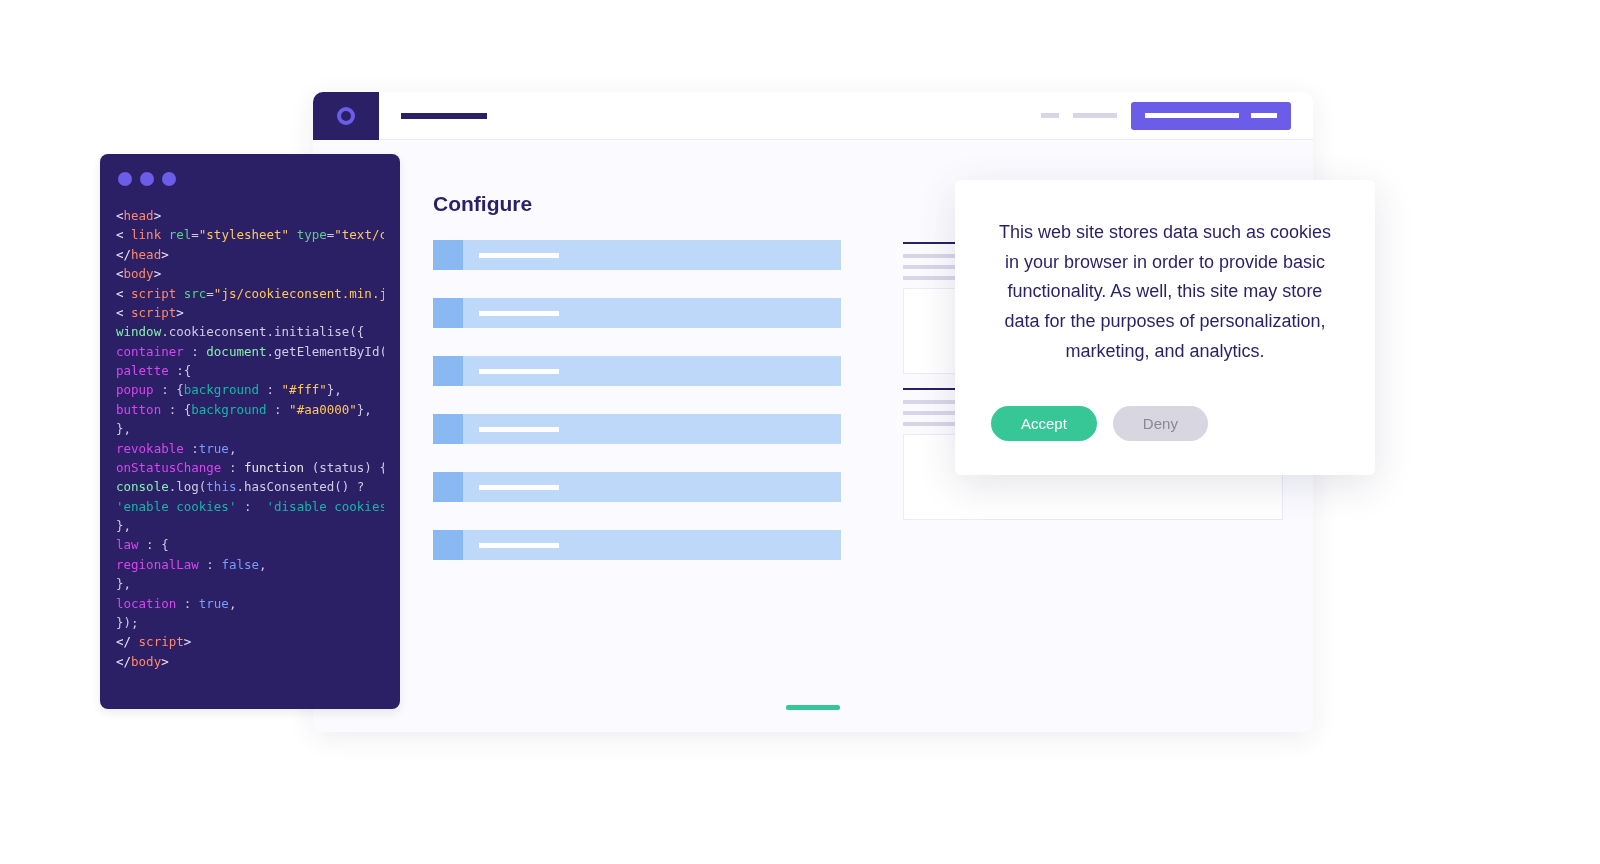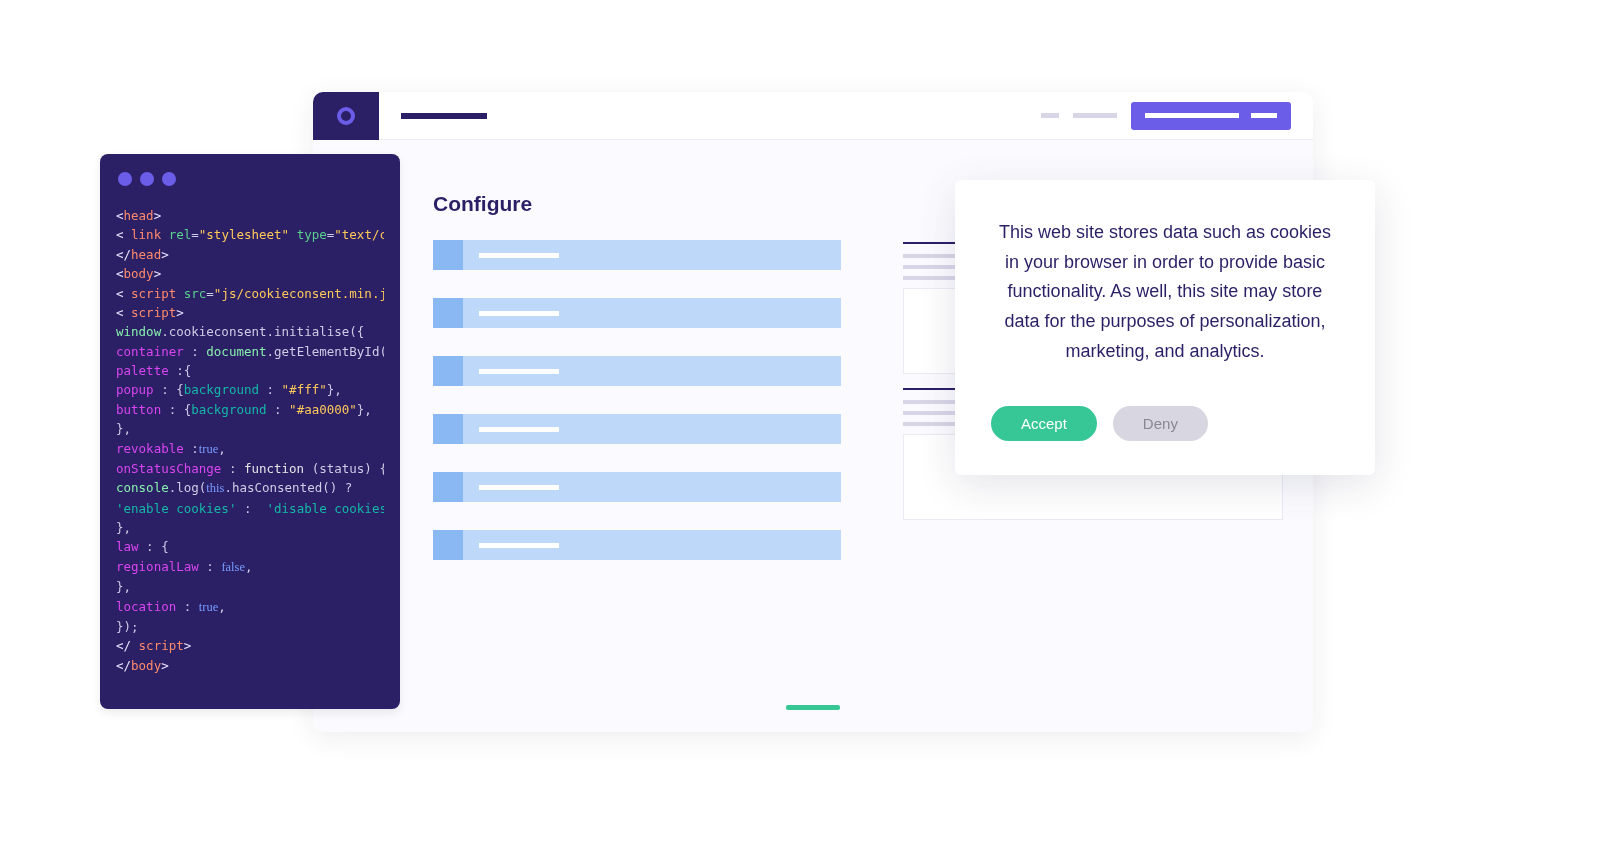--- a/index.html
+++ b/index.html
@@ -45,21 +45,21 @@
       overflow: hidden;
       color: #eee;
     }
     .c-br   { color: #e9e3ff; }
     .c-tag  { color: #ff8a6b; }
     .c-attr { color: #5ad18b; text-align: center; }
     .c-str2 { color: #ffc95a; }
     .c-key  { color: #d946ef; }
     .c-obj  { color: #86efac; }
     .c-fn   { color: #e5e5e5; }
-    .c-bool { color: #7a9cff; font-family: Liberation Serif, serif; }
+    .c-bool { color: #7a9cff; }
     .c-pun  { color: #cfcce6; }
     .c-id   { color: #14b8a6; }
 
     
     .app-window {
       position: absolute;
       left: 313px;
       top: 92px;
       width: 1000px;
       height: 640px;

